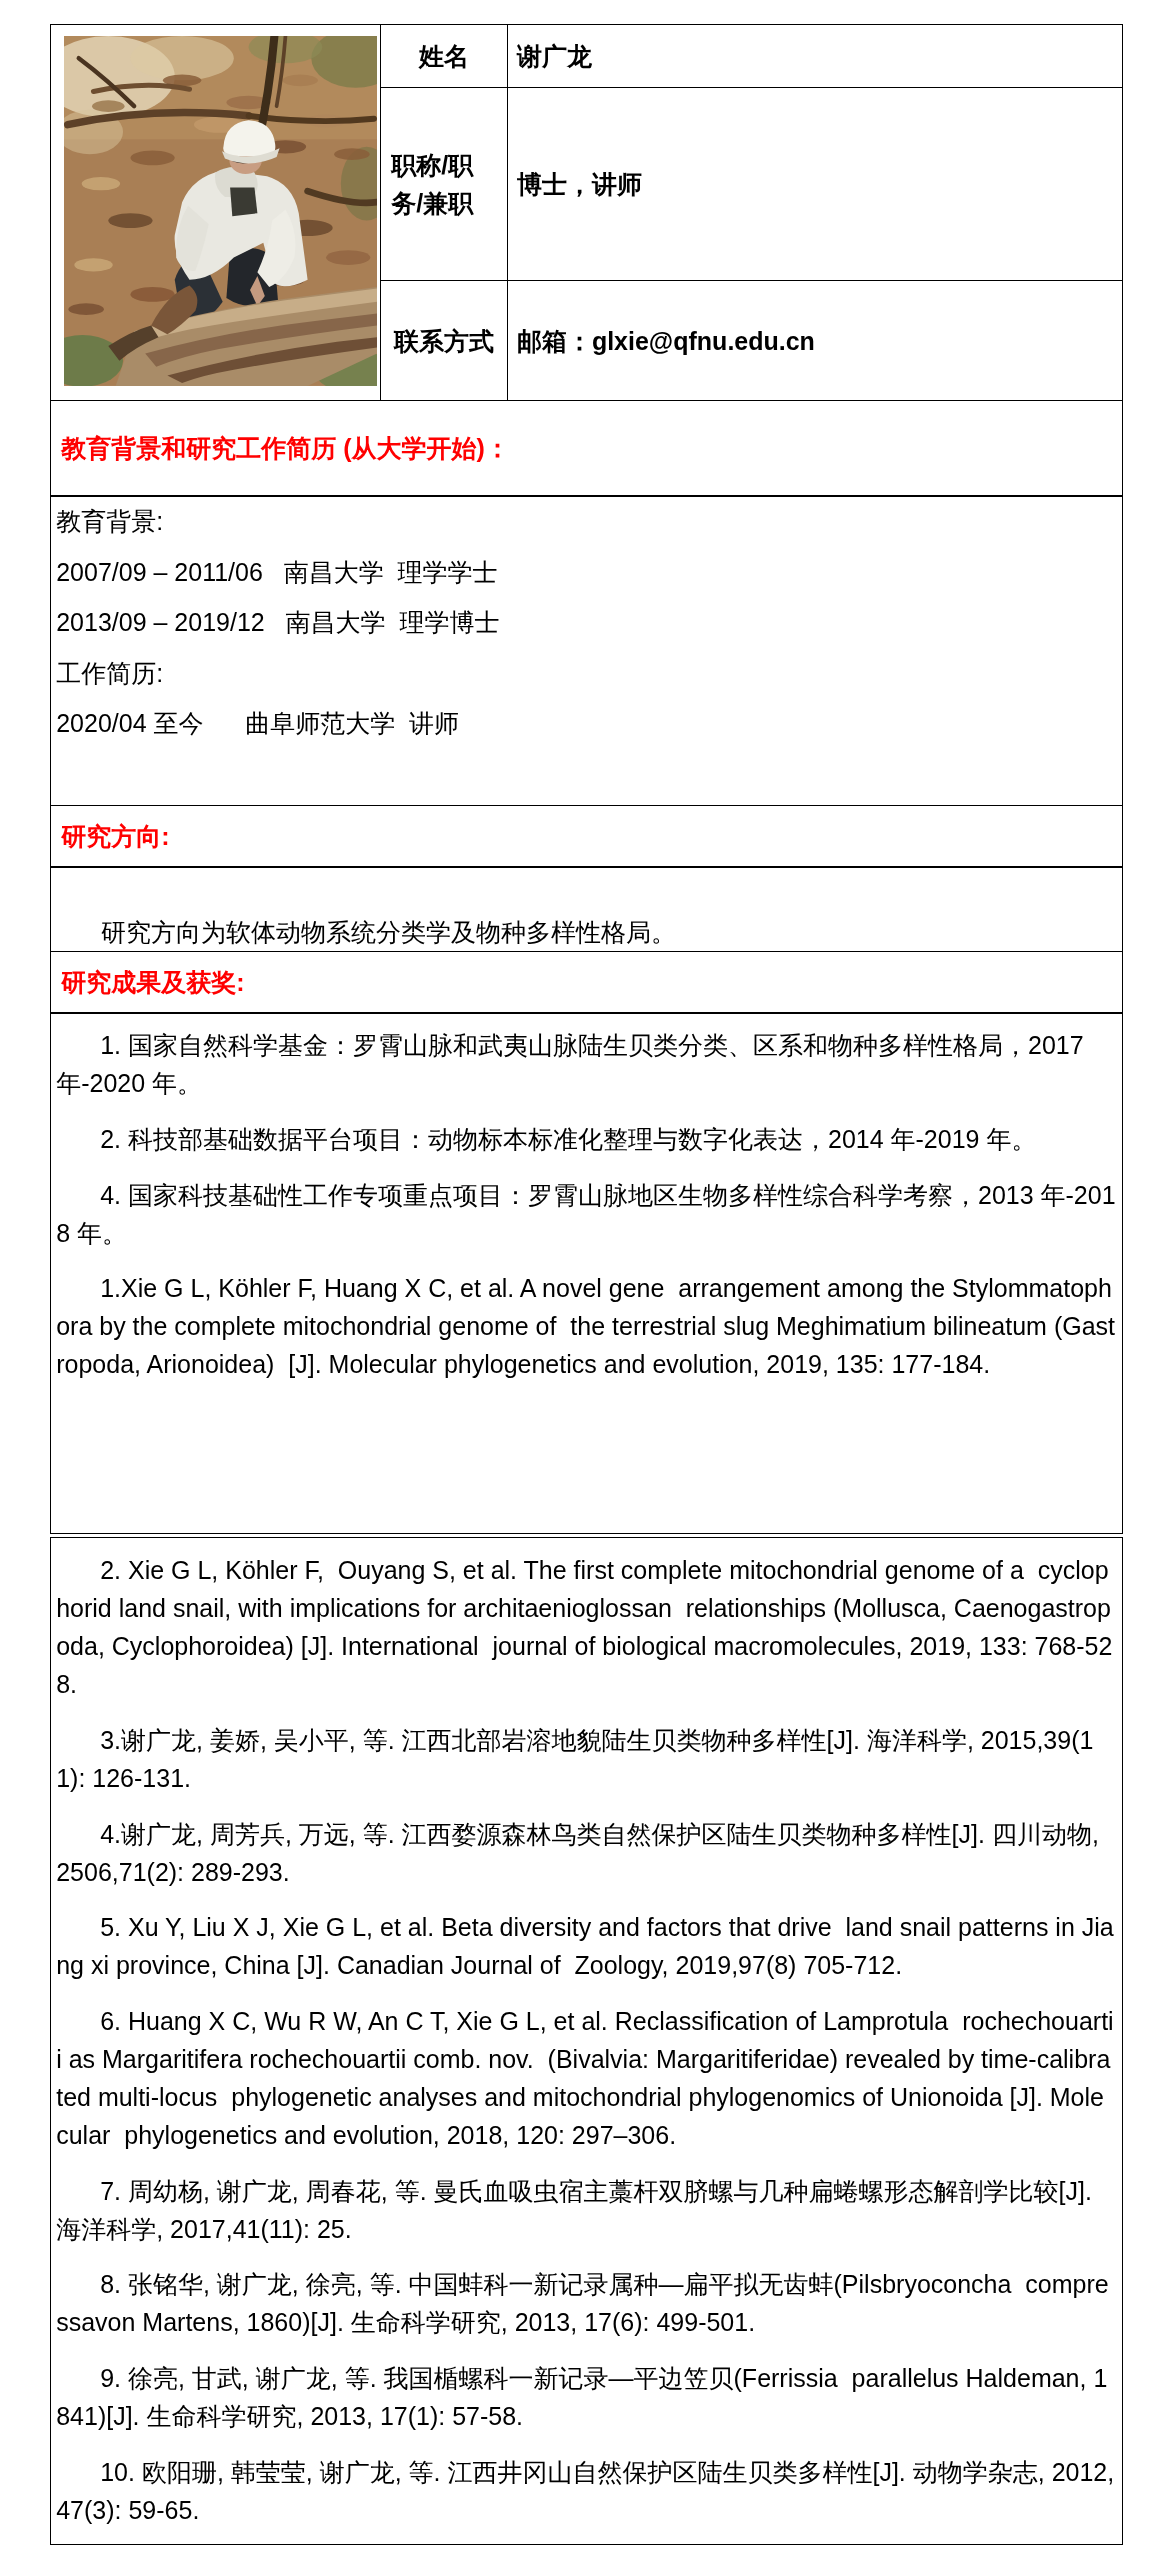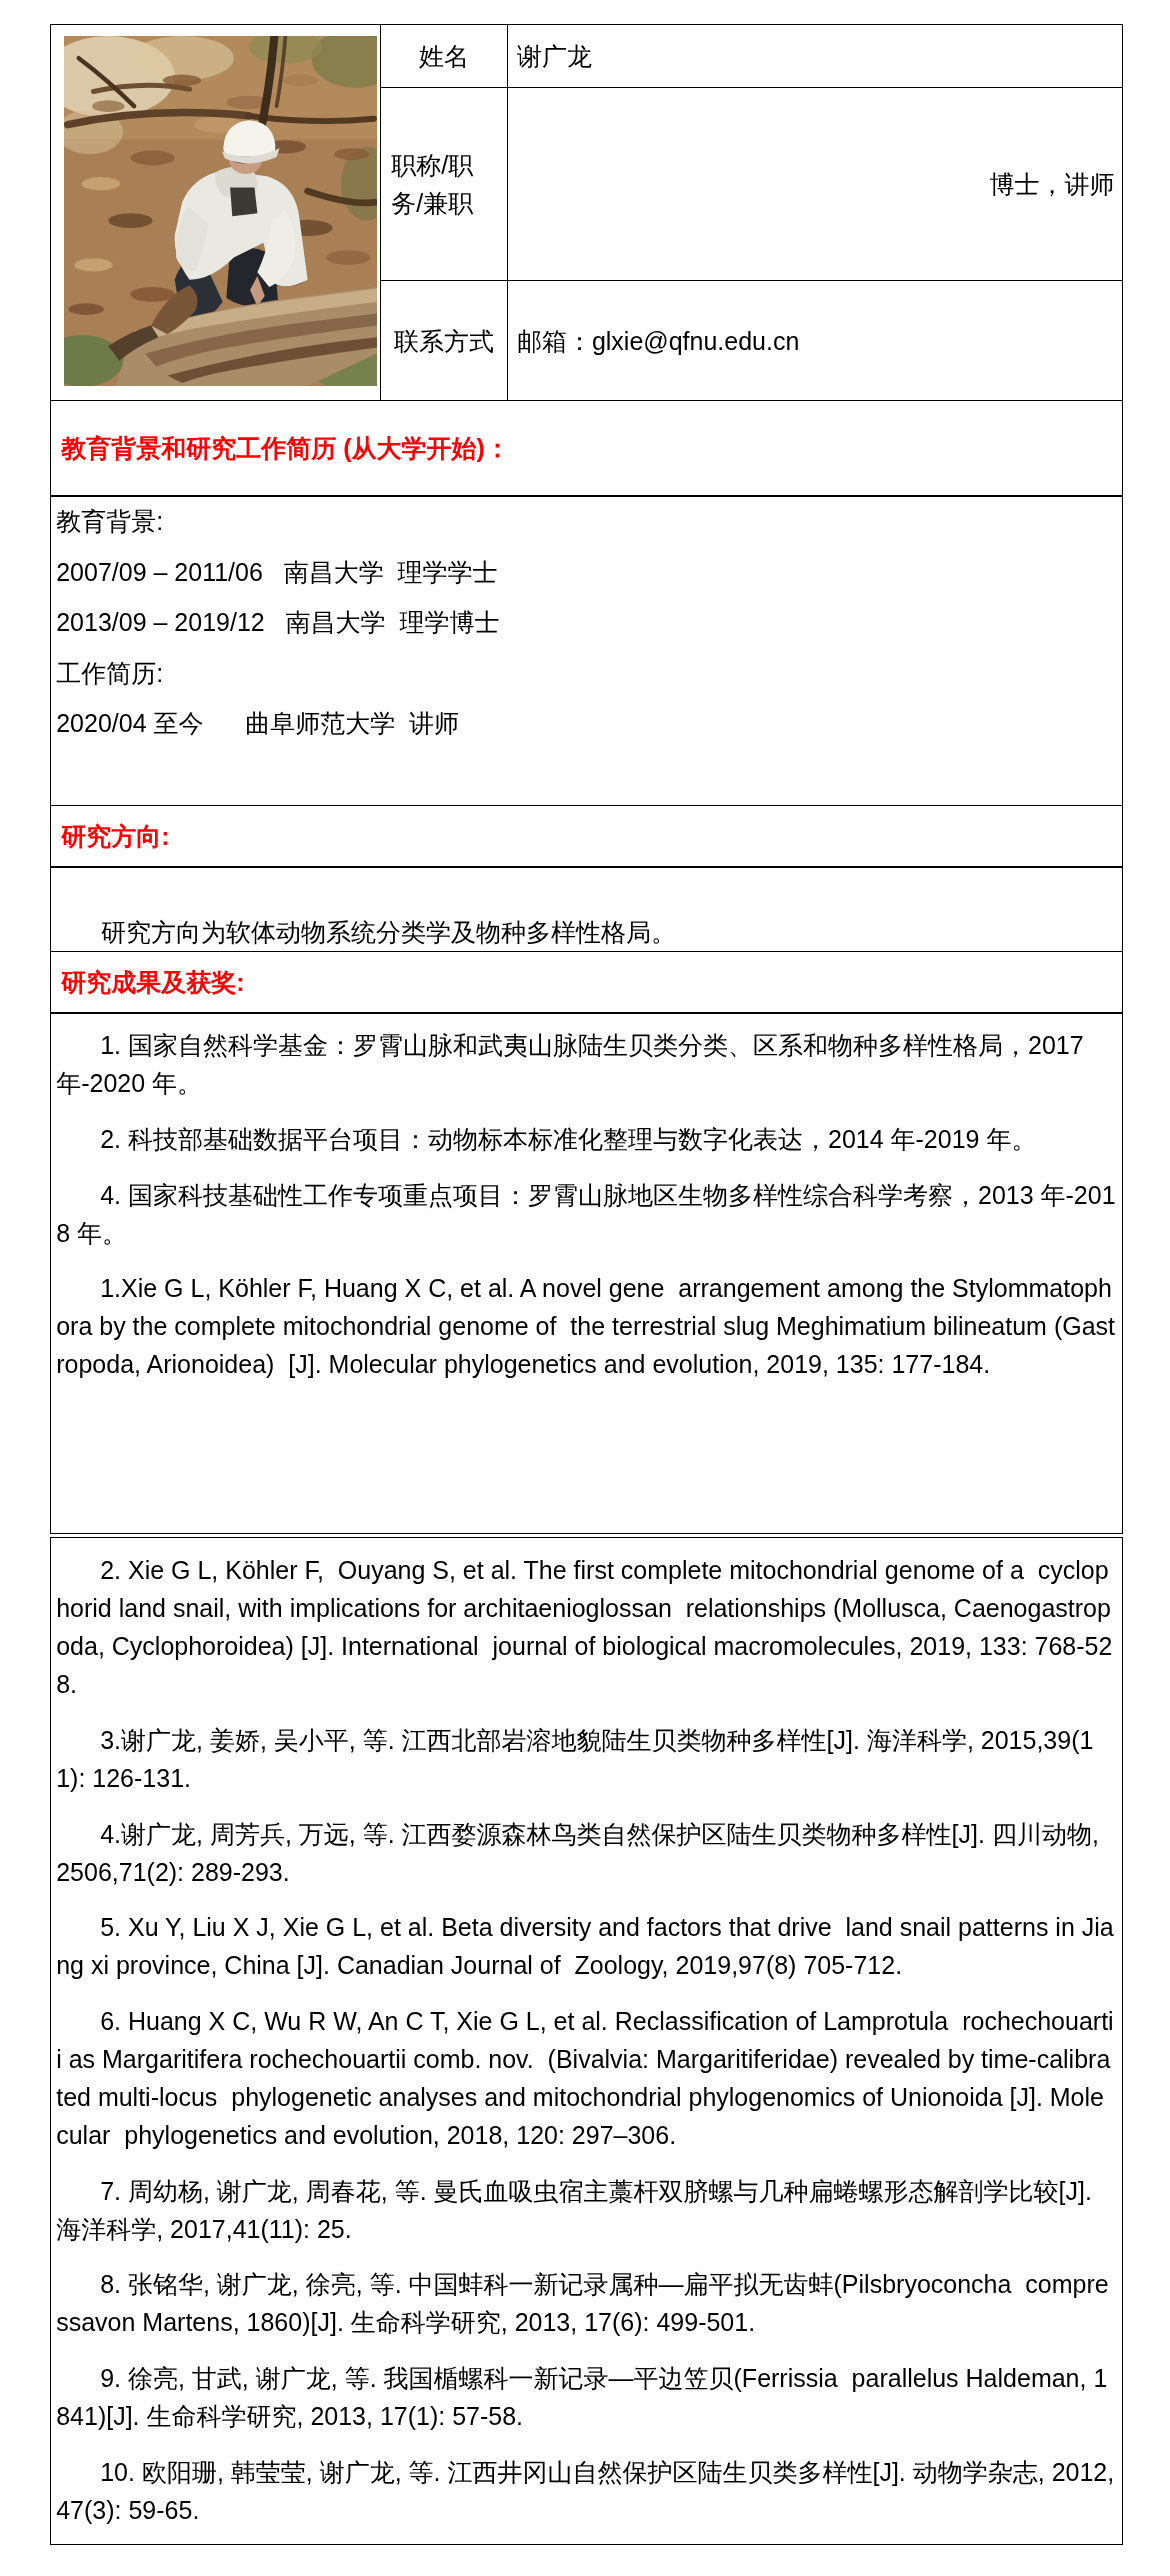--- a/index.html
+++ b/index.html
@@ -12,27 +12,27 @@
     font-size: 25px;
   }
   .doc { width: 1073px; }
 
   
   table.top-table {
     border-collapse: collapse;
     table-layout: fixed;
     width: 1073px;
   }
-  table.top-table td { border: 1.5px solid #000; vertical-align: middle; box-sizing: border-box; }
+  table.top-table td { border: 1.5px solid #000; vertical-align: middle; box-sizing: border-box; font-weight: bold; }
   td.photo-cell { width: 330px; height: 378px; padding: 10.3px 1.5px 13.3px 13.3px; vertical-align: top; }
   td.label-cell { width: 127px; text-align: center; padding: 0 7.4px; word-break: break-all; line-height: 38px; }
   td.label-cell.left { text-align: left; padding: 0 10.3px; }
   td.value-cell { padding: 0 7.4px 0 8.9px; line-height: 38px; white-space: pre-wrap; }
   tr.row-name  td { height: 63px; }
-  tr.row-title td { height: 193px; text-align: right; }
+  tr.row-title td { height: 193px; }
   tr.row-contact td { height: 120px; }
 
   
   .sec {
     border: 1.5px solid #000;
     box-sizing: border-box;
     margin-top: -1.5px;
     width: 1073px;
   }
   .sec-header {

